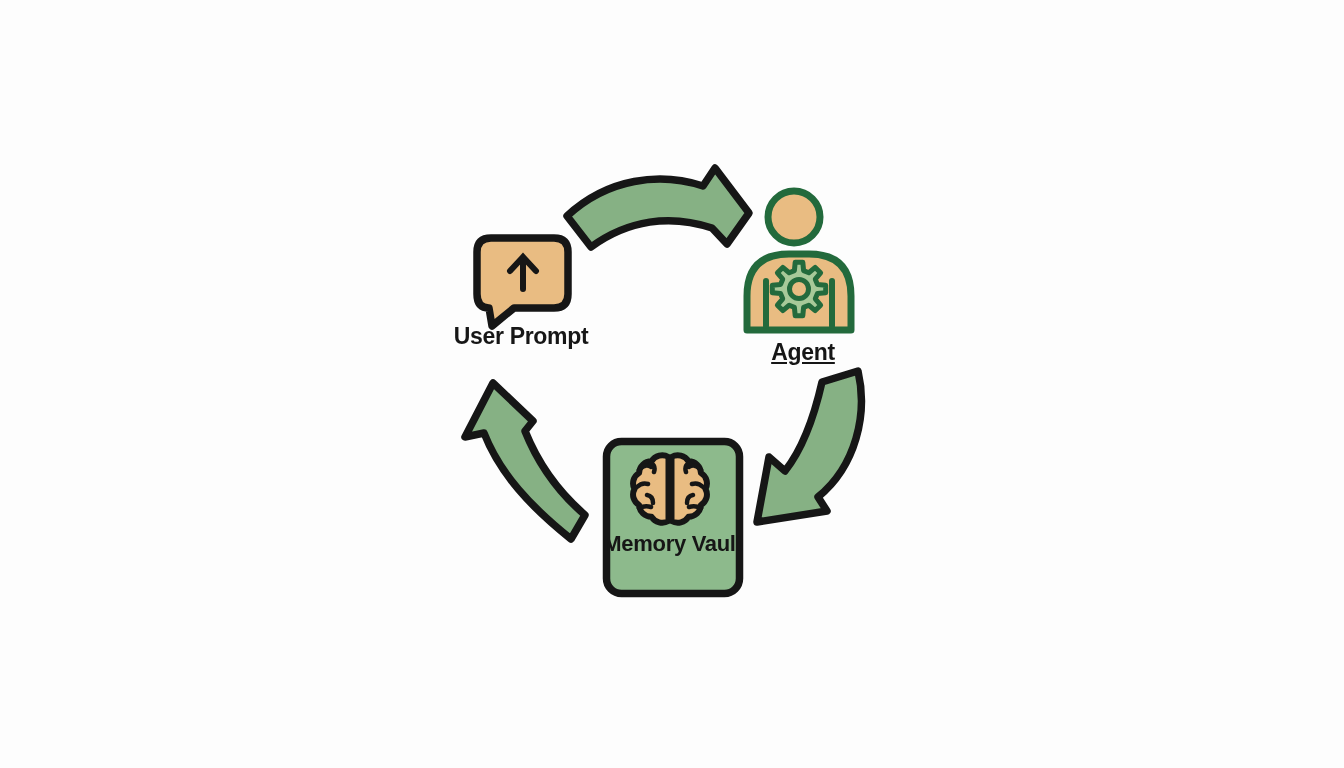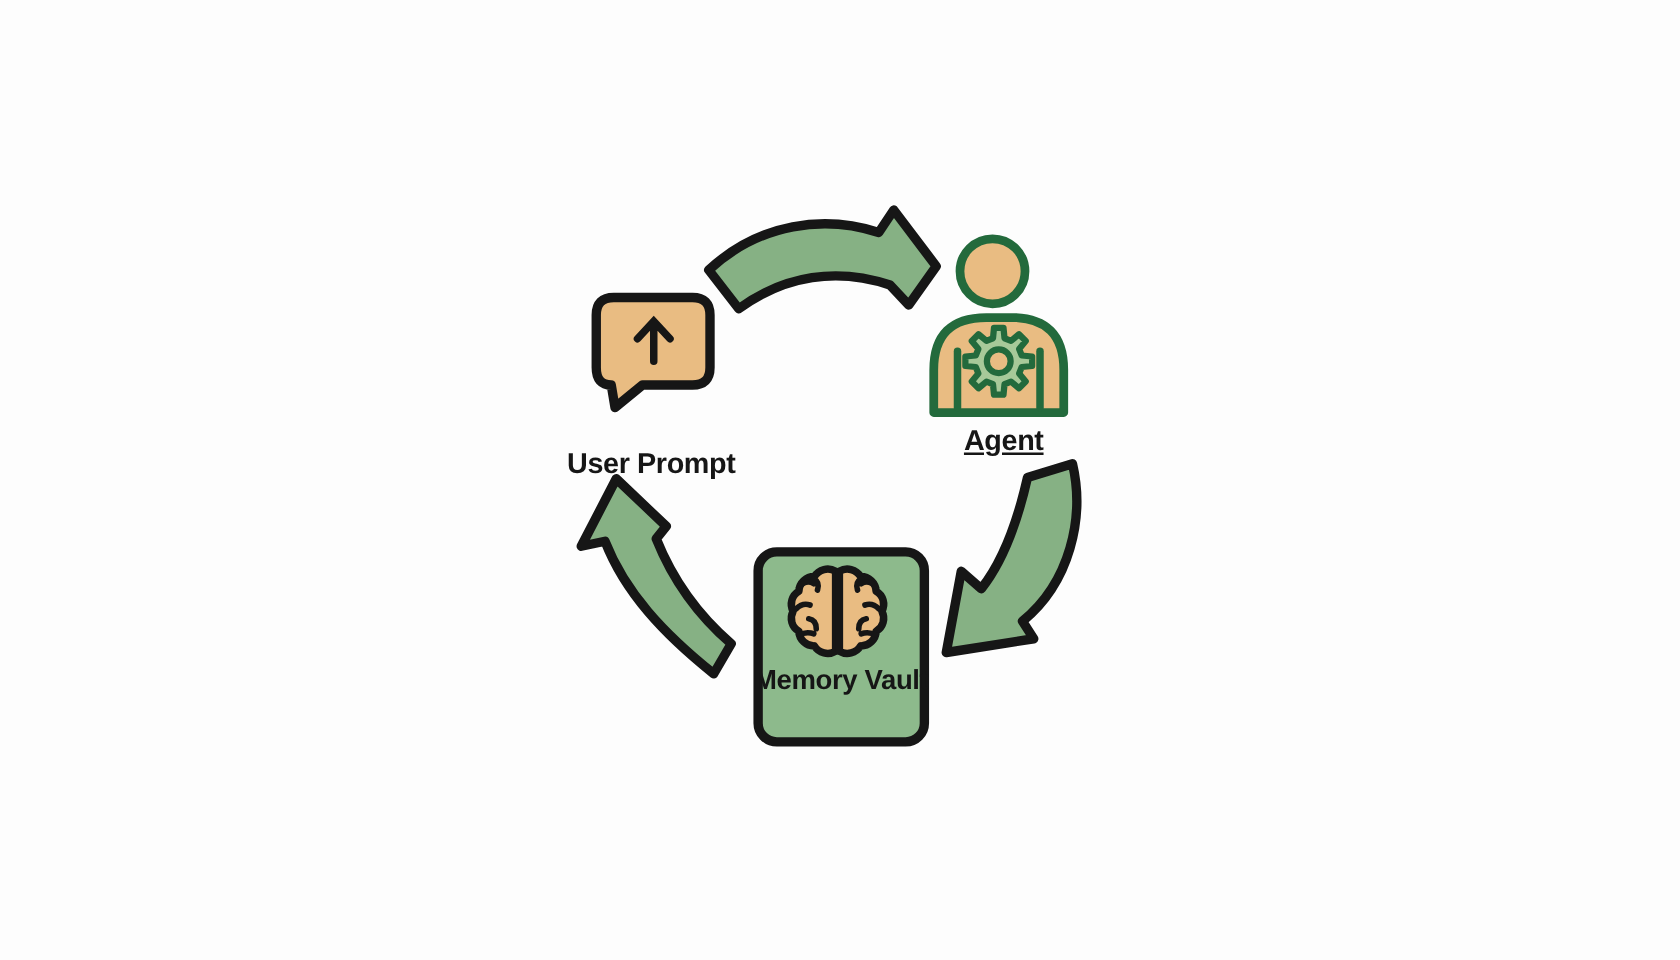--- a/index.html
+++ b/index.html
@@ -73,21 +73,21 @@
 
   .node-label{
     position:absolute;
     color:#161616;
     font-weight:bold;
     font-size:23px;
     text-align:center;
     letter-spacing:-0.3px;
     white-space:nowrap;
   }
-  .label-user-prompt{left:401px;top:357px;width:240px;}
+  .label-user-prompt{left:401px;top:323px;width:240px;}
   .label-agent{left:683px;top:339px;width:240px;text-decoration:underline;}
   .label-vault{
     left:603px;top:531px;width:140px;
     font-size:22px;line-height:26px;white-space:normal;
   }
 </style>
 </head>
 <body>
 
 <div class="stage">

